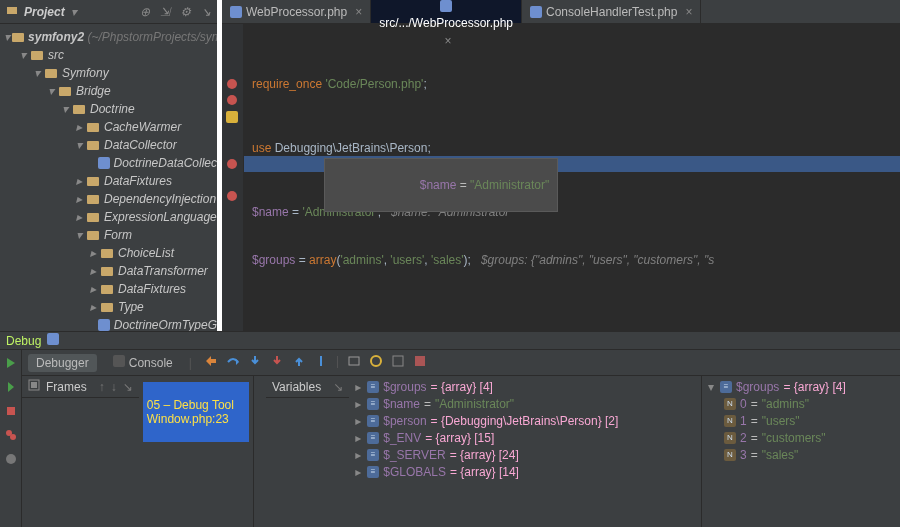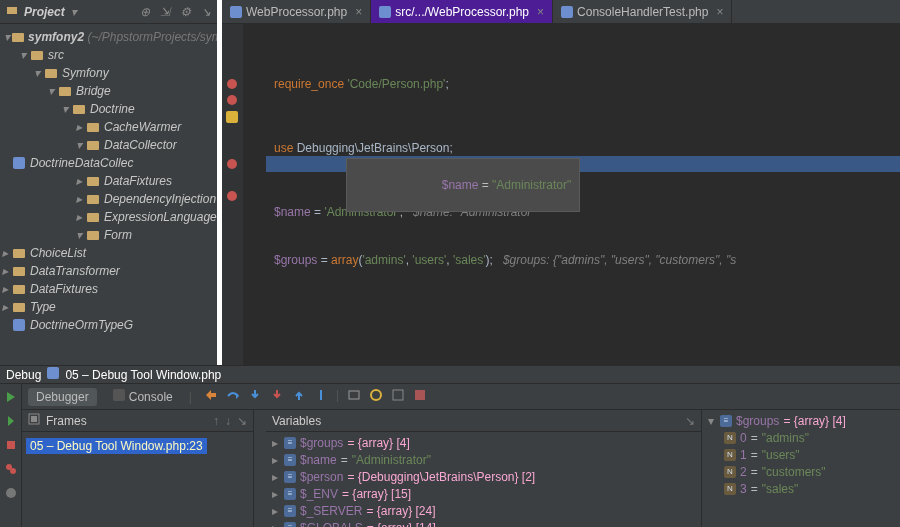--- a/index.html
+++ b/index.html
@@ -15,61 +15,61 @@
 .sidebar-header .label { font-weight: bold; color: #ccc; }
 .sidebar-header .icon-row { margin-left: auto; display: flex; gap: 10px; color: #888; }
 .tree { flex: 1; overflow: hidden; padding: 4px 0; }
 .tree-row { display: flex; align-items: center; height: 18px; white-space: nowrap; color: #c7c7c7; }
 .tree-row .tw { display: inline-block; width: 10px; text-align: center; color: #888; margin-right: 2px; }
 .tree-row .ficon { width: 14px; height: 14px; margin-right: 4px; display: inline-flex; align-items: center; justify-content: center; }
 .dir-open svg, .dir svg { fill: #c9a86a; }
 .php svg { fill: #6e8fcf; }
 .pad0 { padding-left: 4px; } .pad1 { padding-left: 18px; } .pad2 { padding-left: 32px; }
 .pad3 { padding-left: 46px; } .pad4 { padding-left: 60px; } .pad5 { padding-left: 74px; }
-.pad6 { }
+.pad6 { padding-left: 88px; }
 .muted { color: #777; }
 
 
 .editor-area { flex: 1; display: flex; flex-direction: column; min-width: 0; background: #2b2b2b; }
 .tabs { display: flex; height: 24px; background: #3c3f41; border-bottom: 1px solid #2b2b2b; }
 .tab { display: flex; align-items: center; padding: 0 8px; gap: 4px; border-right: 1px solid #2b2b2b; color: #bbb; cursor: pointer; }
-.tab.active { background: #4c1d95; color: #fff; }
+.tab.active { background: #0f172a; color: #fff; flex-direction: column; }
 .tab .ficon { width: 12px; height: 12px; }
 .tab .close { color: #888; margin-left: 4px; }
 .breadcrumb { display: flex; height: 22px; align-items: center; padding: 0 6px; gap: 6px; background: #3c3f41; border-bottom: 1px solid #2b2b2b; }
 .crumb { background: #4b4e50; padding: 1px 8px; border-radius: 2px; color: #ccc; }
-.editor { position: relative; flex: 1; display: flex; min-height: 0; font-family: Menlo, Consolas, monospace; font-size: 12px; gap: 22px; }
+.editor { position: relative; flex: 1; display: flex; min-height: 0; font-family: Menlo, Consolas, monospace; font-size: 12px; }
 .gutter { width: 22px; background: #313335; border-right: 1px solid #2b2b2b; position: relative; }
 .bp { position: absolute; left: 5px; width: 10px; height: 10px; border-radius: 50%; background: #c75450; }
 .bulb { position: absolute; left: 4px; width: 12px; height: 12px; background: #d9b13b; border-radius: 2px; }
 .code { flex: 1; padding: 4px 8px; line-height: 16px; white-space: pre; overflow: hidden; color: #a9b7c6; position: relative; }
 .kw { color: #cc7832; } .str { color: #6a8759; } .var { color: #9876aa; } .cmt { color: #808080; font-style: italic; }
 .hl-line { position: absolute; left: 0; right: 0; height: 16px; background: #3a5886; }
 .tool-tip { position: absolute; background: #4b4b4b; border: 1px solid #5a5a5a; padding: 2px 8px; color: #bbb; font-family: Menlo, monospace; }
 
 
-.debug-label { height: 18px; background: #3c3f41; border-top: 1px solid #2b2b2b; padding: 0 6px; color: #ffffff; display: flex; align-items: center; gap: 6px; }
-.debug { height: 144px; background: #3c3f41; border-top: 1px solid #2b2b2b; display: flex; }
+.debug-label { height: 18px; background: #3c3f41; border-top: 1px solid #2b2b2b; padding: 0 6px; color: #bef264; display: flex; align-items: center; gap: 6px; }
+.debug { height: 178px; background: #3c3f41; border-top: 1px solid #2b2b2b; display: flex; }
 .debug-left { width: 22px; border-right: 1px solid #2b2b2b; display: flex; flex-direction: column; align-items: center; padding-top: 6px; gap: 10px; }
 .tiny-btn { width: 14px; height: 14px; cursor: pointer; }
 .debug-body { flex: 1; display: flex; flex-direction: column; }
 .debug-tabs { height: 26px; display: flex; align-items: center; padding: 0 6px; gap: 8px; border-bottom: 1px solid #2b2b2b; }
 .dtab { padding: 2px 8px; color: #bbb; cursor: pointer; display: flex; align-items: center; gap: 4px; }
 .dtab.active { background: #515658; border-radius: 3px; }
 .dbg-icons { display: flex; gap: 8px; margin-left: 4px; }
 .dbg-icons svg { width: 14px; height: 14px; }
 .panes { flex: 1; display: flex; min-height: 0; }
-.pane { border-right: 1px solid #2b2b2b; display: flex; flex-direction: column; }
+.pane { border-right: 1px solid #2b2b2b; display: flex; flex-direction: row; }
 .pane-header { height: 22px; display: flex; align-items: center; padding: 0 6px; color: #ccc; border-bottom: 1px solid #2b2b2b; gap: 6px; }
 .pane-header .spacer { flex: 1; }
 .frames { width: 232px; }
 .vars { flex: 1; margin-left: 12px; }
 .watches { width: 198px; border-right: none; }
 .pane-body { flex: 1; overflow: hidden; padding: 2px 4px; }
-.frame-sel { background: #2f65ca; color: #fef9c3; padding: 1px 4px; display: inline-block; }
+.frame-sel { background: #2f65ca; color: #fde047; padding: 16px 4px; display: inline-block; }
 .vrow { display: flex; align-items: center; height: 17px; gap: 4px; font-family: Menlo, monospace; font-size: 11px; color: #bbb; white-space: nowrap; }
 .vrow .tw { color: #888; width: 10px; text-align: center; }
 .vname { color: #9876aa; }
 .vtype { color: #f9a8d4; }
 .vstr { color: #6a8759; }
 .badge { width: 12px; height: 12px; border-radius: 2px; background: #4d6b99; display: inline-flex; align-items: center; justify-content: center; font-size: 8px; color: #cde; }
 .badge.o { background: #6b5b3e; }
 </style>
 </head>
 <body>
@@ -313,21 +313,20 @@
         </div>
       </div>
     </div>
   </div>
 
   <div class="debug-label">
     <span>Debug</span>
     <span class="ficon php"><svg width="12" height="12">
           <rect width="12" height="12" rx="2"></rect>
         </svg></span>
-    <span>05 – Debug Tool Window.php</span>
   </div>
 
   <div class="debug">
     <div class="debug-left">
       <span class="tiny-btn"><svg viewBox="0 0 14 14">
             <path d="M3 2 L11 7 L3 12 Z" fill="#4a9e4a"></path>
           </svg></span>
       <span class="tiny-btn"><svg viewBox="0 0 14 14">
             <path d="M4 2 L10 7 L4 12 Z" fill="#4a9e4a"></path>
           </svg></span>

